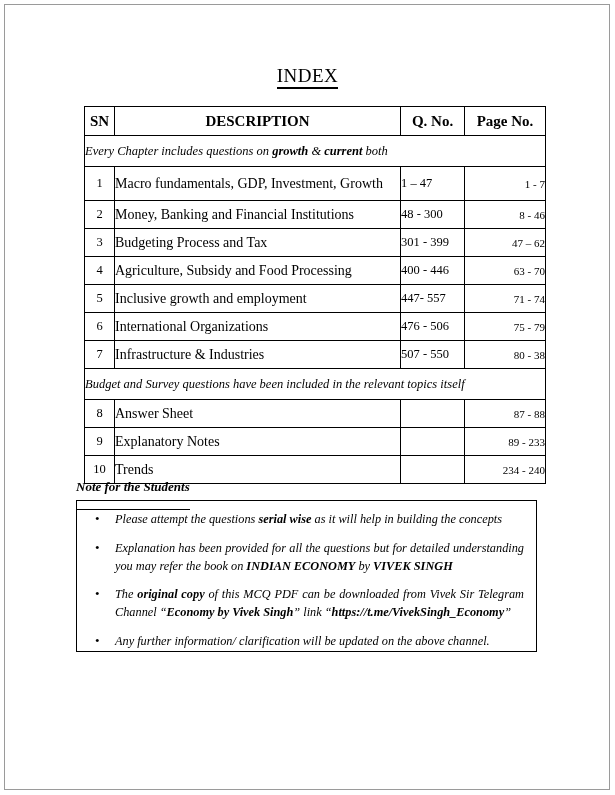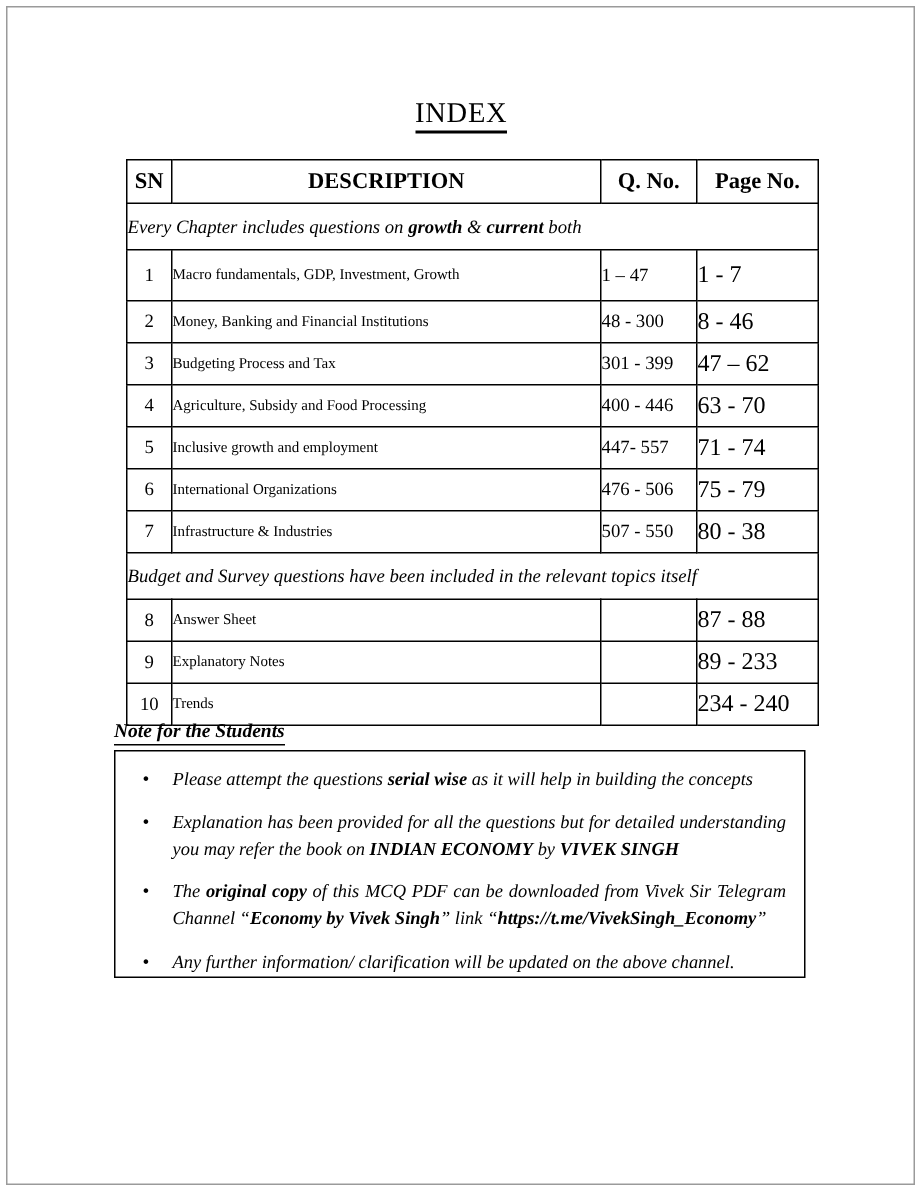--- a/index.html
+++ b/index.html
@@ -86,39 +86,39 @@
     height: 30px;
     font-style: italic;
     font-size: 12.5px;
     padding-left: 7px;
     text-align: left;
   }
   .noterow td b { font-weight: bold; }
 
   tbody tr.datarow td { height: 27px; }
   td.c-sn   { text-align: center; font-size: 12.5px; }
-  td.c-desc { text-align: left; padding-left: 8px; font-size: 10px; }
+  td.c-desc { text-align: left; padding-left: 8px; font-size: 14px; }
   td.c-qno  { text-align: left; font-size: 12.5px; }
-  td.c-page { text-align: left; font-size: 16px; }
+  td.c-page { text-align: right; font-size: 11px; }
 
   tbody tr.tall td { height: 33px; }
 
   
   #notes-heading {
     position: absolute;
     left: 76px;
     top: 480px;
     font-size: 13px;
     font-weight: bold;
     font-style: italic;
     line-height: 1;
   }
   #notes-heading span {
     border-bottom: 1.5px solid #000;
-    padding-bottom: 2px;
+    padding-bottom: 15px;
   }
 
   #notes-box {
     position: absolute;
     left: 76px;
     top: 500px;
     width: 461px;
     height: 152px;
     border: 1px solid #000;
     box-sizing: border-box;

